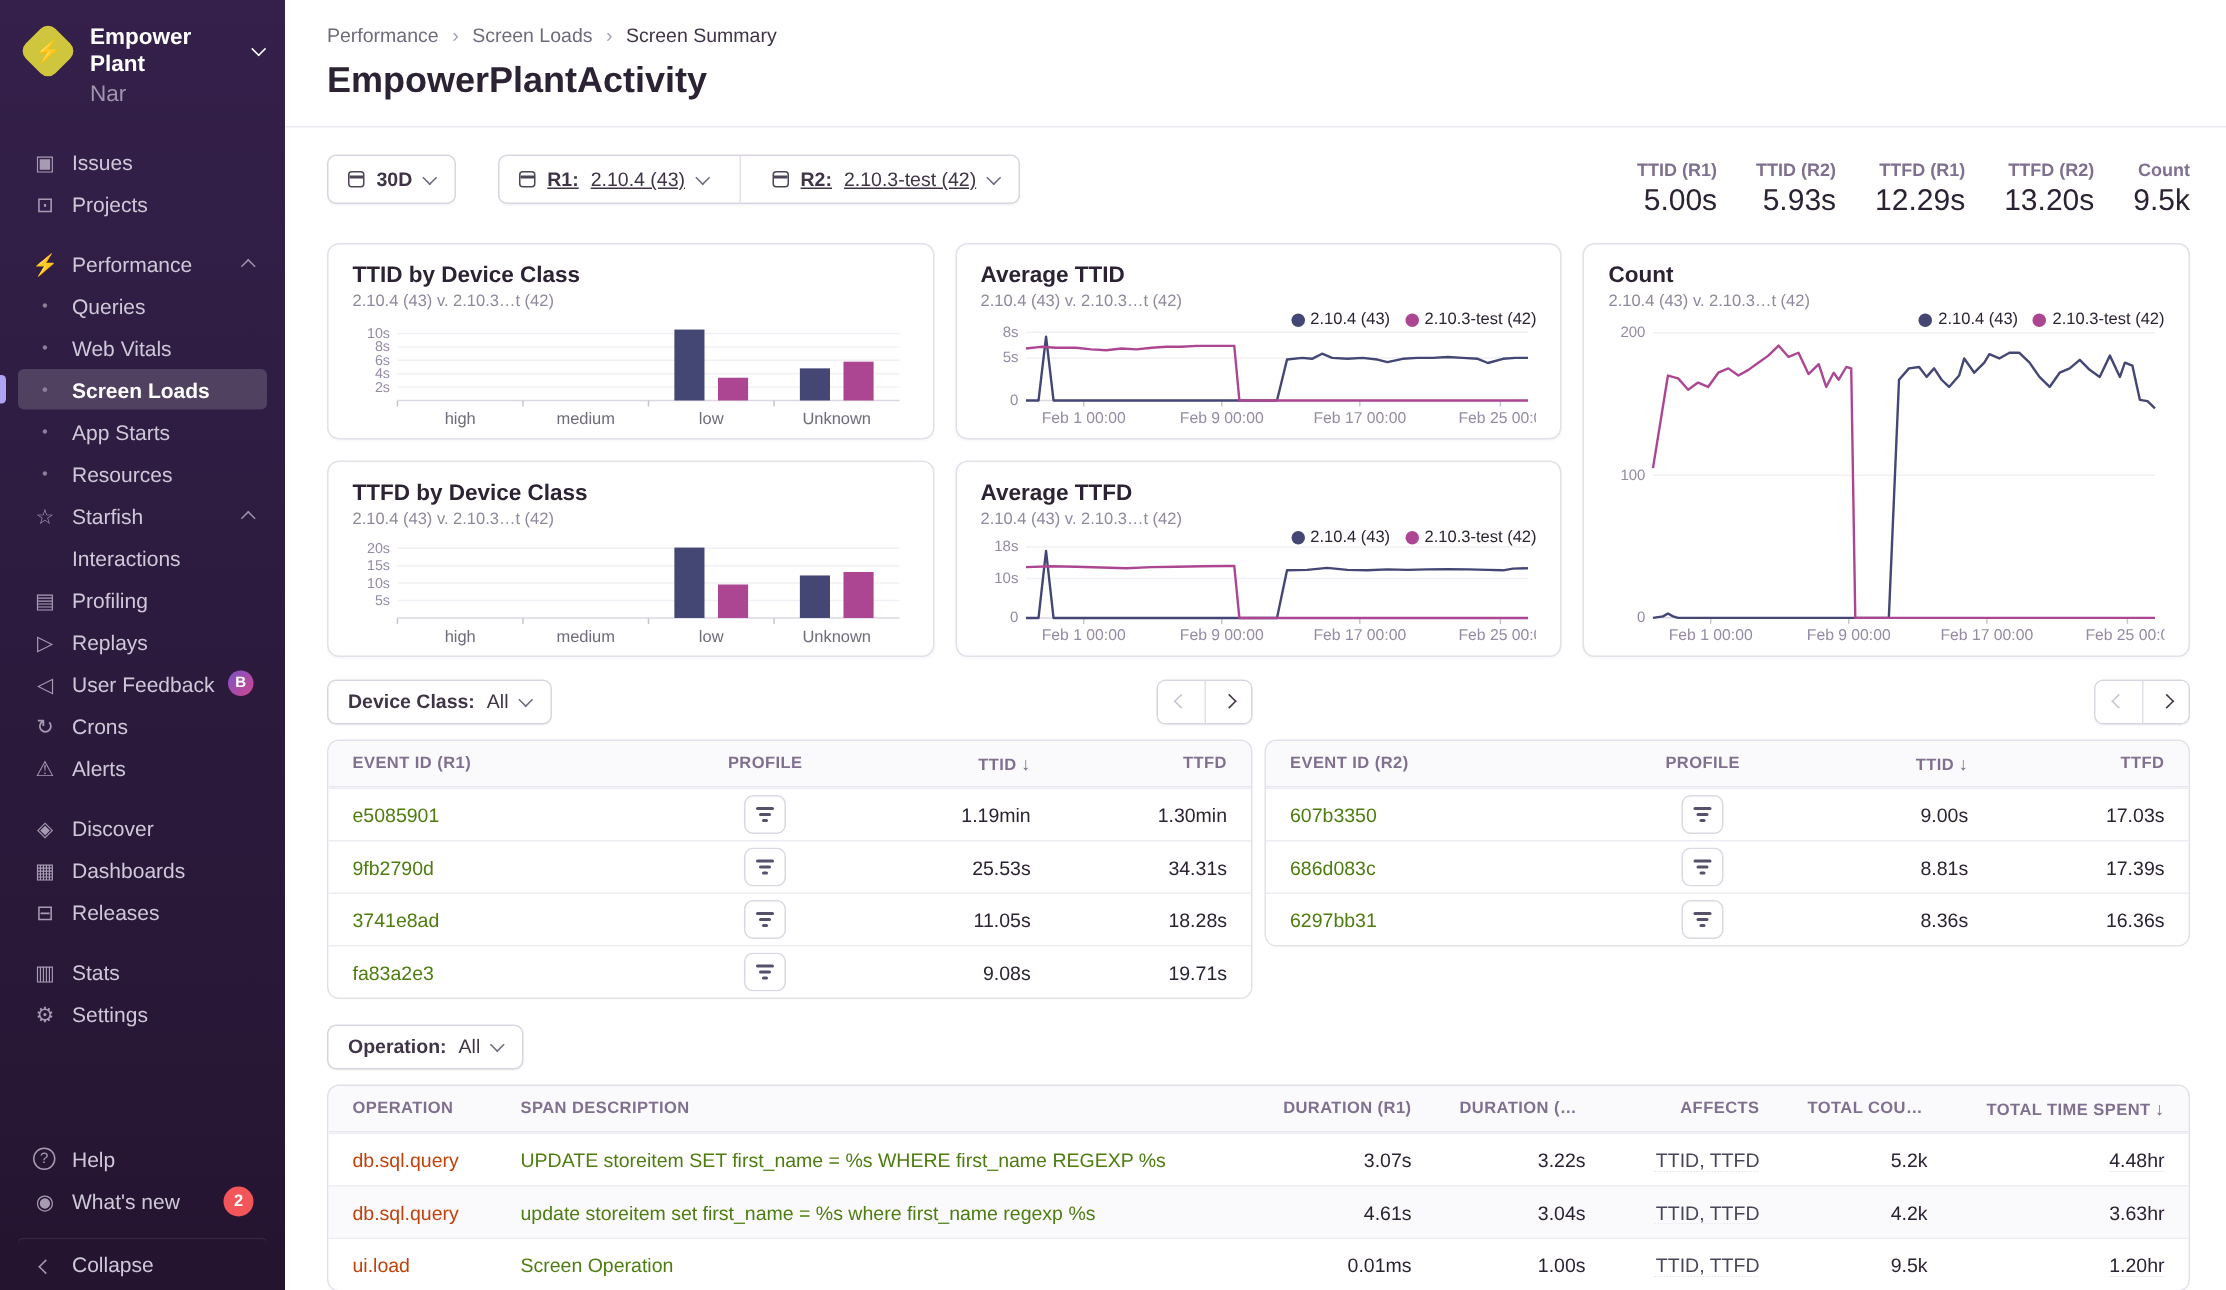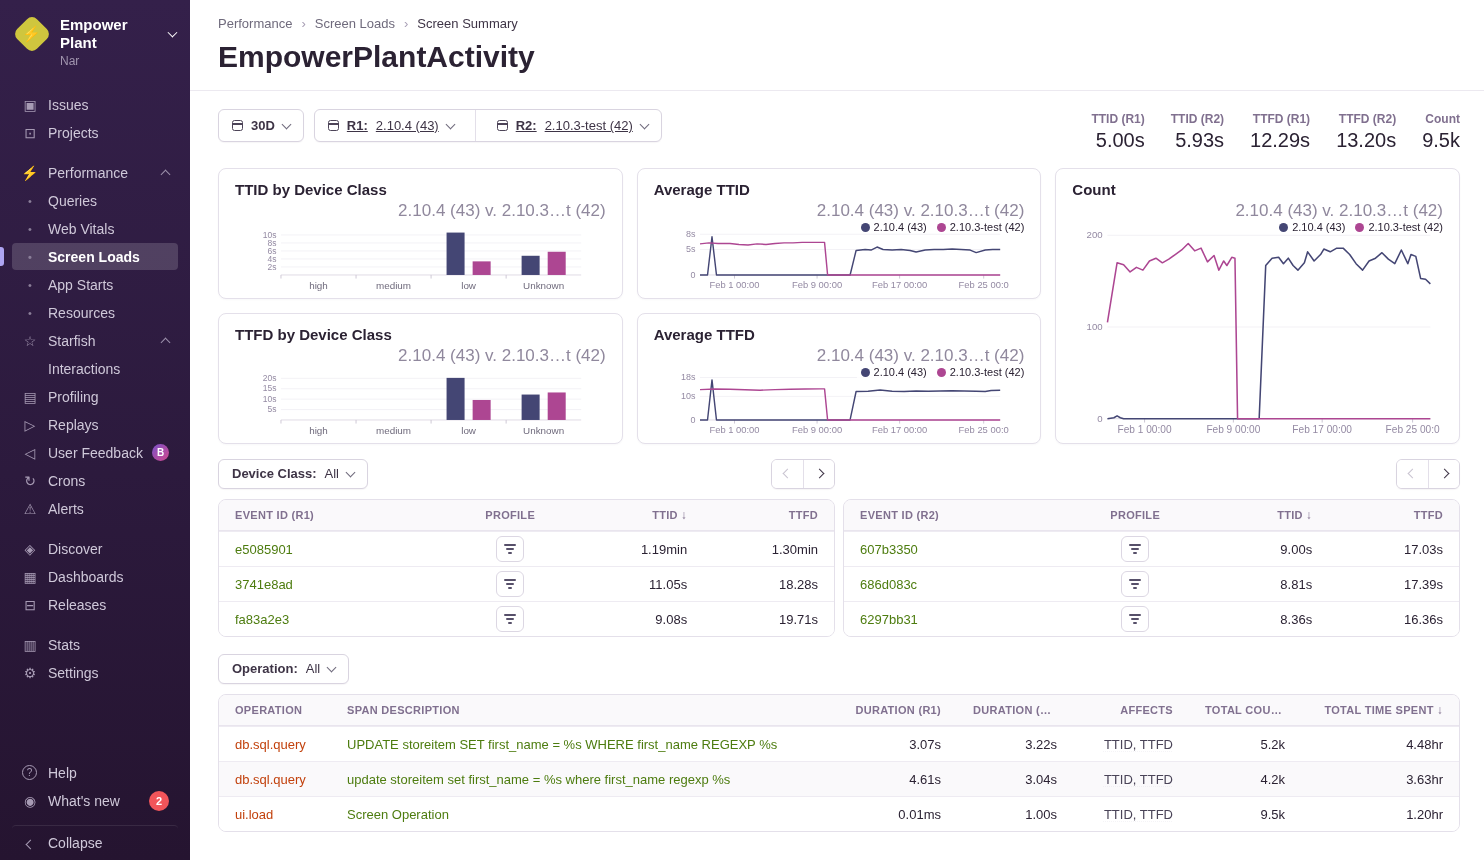--- a/index.html
+++ b/index.html
@@ -16,21 +16,21 @@
     width:190px; min-width:190px;
     background:linear-gradient(180deg,#34204a 0%,#2c1a3d 55%,#251430 100%);
     color:#cfc8d9; display:flex; flex-direction:column;
     padding:14px 0 8px;
   }
   .sb-org { display:flex; gap:10px; padding:2px 14px 10px; align-items:flex-start; }
   .logo { position:relative; width:36px; height:36px; flex:none; }
   .logo .diamond { position:absolute; inset:4px; transform:rotate(45deg); background:#cfc63e; border-radius:7px; }
   .logo .bolt { position:absolute; inset:0; display:flex; align-items:center; justify-content:center; color:#3a2350; font-size:15px; font-weight:700; }
   .org-name { font-size:15px; font-weight:700; color:#fff; display:flex; align-items:center; gap:6px; line-height:18px; }
-  .org-sub { font-size:12px; color:#a195ae; margin-top:2px; }
+  .org-sub { font-size:15px; color:#a195ae; margin-top:2px; }
   .chev { width:7px; height:7px; border-right:1.6px solid currentColor; border-bottom:1.6px solid currentColor; transform:rotate(45deg); display:inline-block; margin-top:-3px; }
   .chev.up { transform:rotate(225deg); margin-top:3px; }
   .chev.lt { transform:rotate(135deg); margin-top:0; }
   .chev.rt { transform:rotate(-45deg); margin-top:0; }
   .sb-group { margin-top:13px; padding:0 12px; display:flex; flex-direction:column; gap:1px; }
   .sb-item { display:flex; align-items:center; gap:9px; height:27px; padding:0 9px; border-radius:4px; font-size:14px; color:#cfc8d9; position:relative; cursor:pointer; }
   .sb-ico { width:18px; text-align:center; font-size:14px; color:#a79bb4; flex:none; }
   .sb-bullet { width:18px; text-align:center; font-size:11px; color:#8b7f99; flex:none; }
   .sb-item.active { background:rgba(255,255,255,0.16); color:#fff; font-weight:700; }
   .sb-item.active::before { content:""; position:absolute; left:-12px; top:4px; bottom:4px; width:4px; border-radius:0 3px 3px 0; background:#aea4f3; }
@@ -40,42 +40,42 @@
   .help-circ { width:15px; height:15px; border:1.4px solid #a79bb4; border-radius:50%; font-size:10px; display:flex; align-items:center; justify-content:center; color:#a79bb4; margin:0 1px; }
   .sb-footer { margin-top:auto; padding:0 12px; display:flex; flex-direction:column; gap:1px; }
   .sb-collapse { border-top:1px solid rgba(255,255,255,0.09); margin-top:10px; padding-top:8px; }
 
   
   .main { flex:1; display:flex; flex-direction:column; background:#fff; overflow:hidden; }
   .page-header { padding:16px 28px 16px; border-bottom:1px solid #ece9f0; }
   .breadcrumb { font-size:13px; color:#6f6a7c; display:flex; gap:9px; align-items:center; }
   .breadcrumb .crumb { cursor:pointer; }
   .breadcrumb .sep { color:#a89fb5; font-size:13px; }
-  .page-title { margin-top:9px; font-size:30px; font-weight:700; color:#2b2233; }
+  .page-title { margin-top:9px; font-size:24px; font-weight:700; color:#2b2233; }
   .body { padding:18px 24px 0 28px; flex:1; overflow:hidden; }
 
   .filter-row { display:flex; justify-content:space-between; align-items:flex-start; }
-  .pills { display:flex; gap:10px; }
+  .pills { display:flex; gap:28px; }
   .pill { display:flex; align-items:center; gap:8px; height:33px; padding:0 13px; border:1px solid #d9d4e0; border-radius:6px; background:#fff; font-size:13px; color:#3e3446; box-shadow:0 1px 1px rgba(43,34,51,0.04); cursor:pointer; }
   .pill b { font-weight:700; }
   .pill-split { padding:0;text-decoration:underline; }
   .pill-split .seg { display:flex; align-items:center; gap:8px; padding:0 13px; height:100%; }
   .pill-split .divider { width:1px; height:100%; background:#e3dfe9; }
   .ico-cal, .ico-box { width:11px; height:11px; border:1.5px solid #4d4458; border-radius:2.5px; position:relative; flex:none; }
   .ico-cal::before, .ico-box::before { content:""; position:absolute; top:2px; left:0; right:0; height:1.5px; background:#4d4458; }
   .pill .chev { color:#6f6a7c; }
 
   .metrics { display:flex; gap:26px; text-align:right; padding-top:3px; }
   .metric-label { font-size:12px; color:#80708f; font-weight:700; }
   .metric-value { font-size:20px; color:#2b2233; margin-top:3px; }
 
   .charts { display:grid; grid-template-columns:1fr 1fr 1fr; grid-template-rows:131px 131px; gap:14px; margin-top:16px; }
   .card { border:1px solid #e4e0ea; border-radius:8px; background:#fff; padding:12px 16px 6px; display:flex; flex-direction:column; box-shadow:0 1px 2px rgba(43,34,51,0.03); }
   .card-title { font-size:15px; font-weight:700; color:#2b2233; }
-  .card-sub { font-size:17px; color:#90889d; margin-top:3px;text-align:right; }
+  .card-sub { font-size:11px; color:#90889d; margin-top:3px; }
   .chart-wrap { position:relative; flex:1; margin-top:2px; }
   .chart { position:absolute; inset:0; }
   .chart text { font-family:"Liberation Sans",sans-serif; }
   .legend { position:absolute; top:-2px; right:0; display:flex; gap:10px; align-items:center; font-size:11px; color:#2b2233; background:rgba(255,255,255,0.85); padding-left:4px; }
   .legend .item { display:flex; align-items:center; cursor:pointer; }
   .legend .dot { width:9px; height:9px; border-radius:50%; display:inline-block; margin-right:4px; }
   #count-card { grid-column:3; grid-row:1 / 3; }
 
   .tables-row { display:grid; grid-template-columns:1fr 1fr; gap:8px; margin-top:13px; }
   .table-toolbar { display:flex; justify-content:space-between; align-items:center; height:33px; }
@@ -501,20 +501,32 @@
                     <span class="flame">
                       <i></i>
                       <i></i>
                       <i></i>
                     </span>
                   </span></div>
               <div class="cell c-right">1.19min</div>
               <div class="cell c-right">1.30min</div>
             </div>
             <div class="t-row ev-grid">
+              <div class="cell"><span class="link">9fb2790d</span></div>
+              <div class="cell c-center"><span class="profile-btn">
+                    <span class="flame">
+                      <i></i>
+                      <i></i>
+                      <i></i>
+                    </span>
+                  </span></div>
+              <div class="cell c-right">25.53s</div>
+              <div class="cell c-right">34.31s</div>
+            </div>
+            <div class="t-row ev-grid">
               <div class="cell"><span class="link">3741e8ad</span></div>
               <div class="cell c-center"><span class="profile-btn">
                     <span class="flame">
                       <i></i>
                       <i></i>
                       <i></i>
                     </span>
                   </span></div>
               <div class="cell c-right">11.05s</div>
               <div class="cell c-right">18.28s</div>

